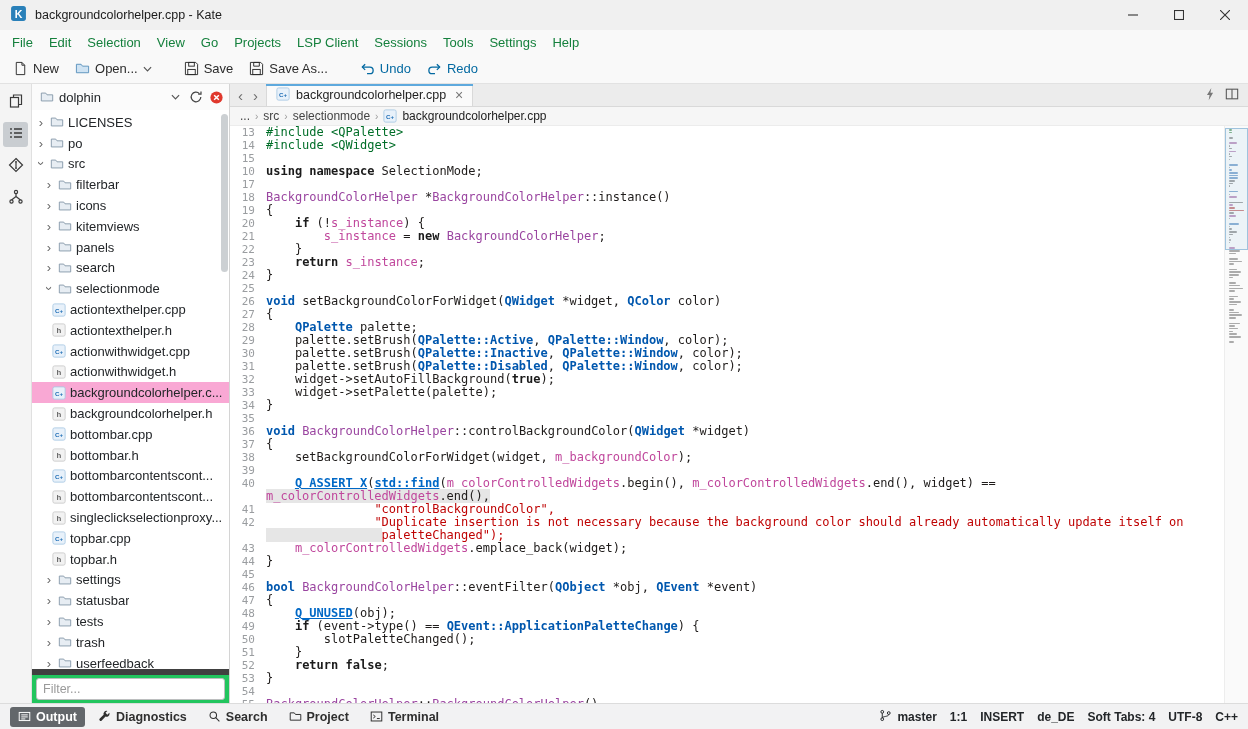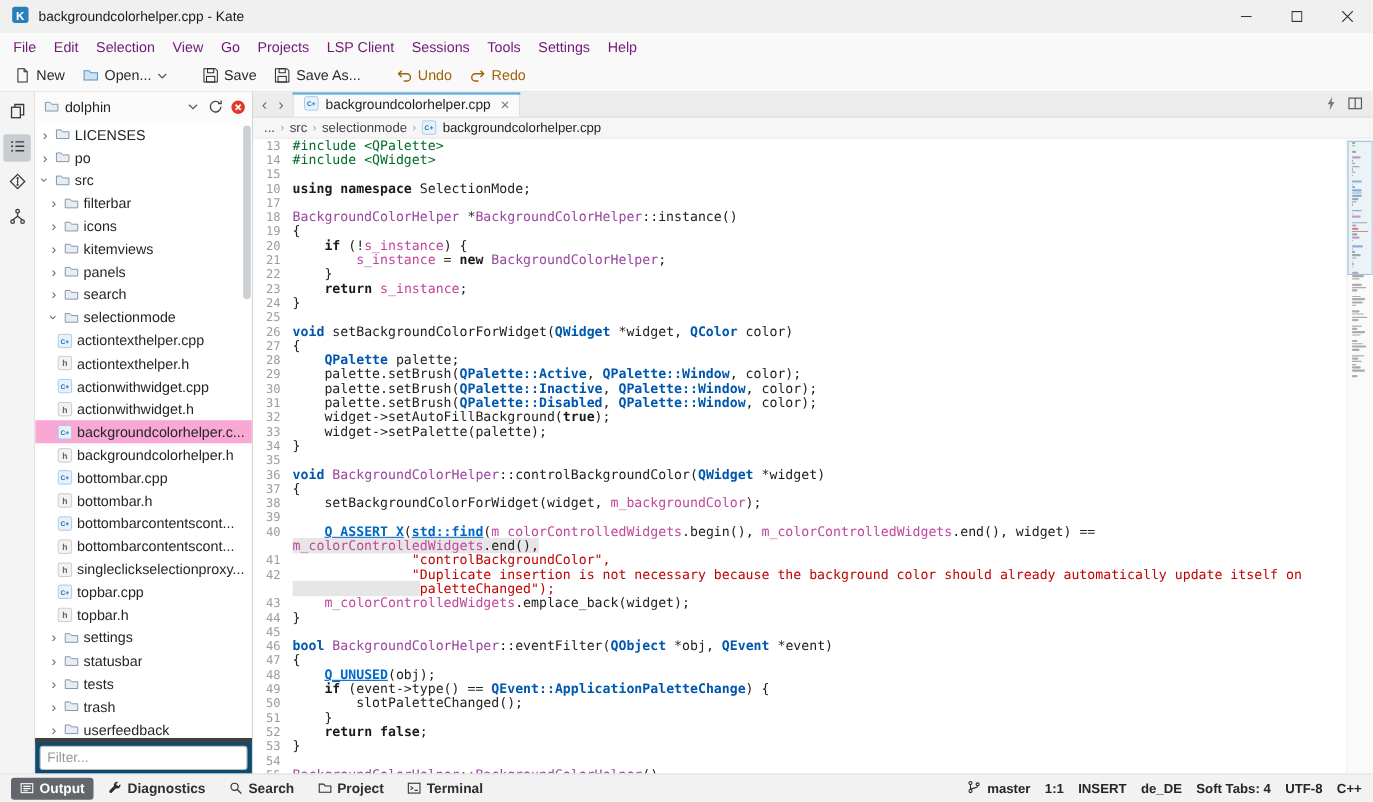--- a/index.html
+++ b/index.html
@@ -7,27 +7,27 @@
   body { font-family:"Liberation Sans",sans-serif; font-size:13px; color:#232629; background:#fff; }
 
   
   .titlebar { height:30px; background:#f0f0f0; display:flex; align-items:center; padding-left:10px; gap:8px; }
   .title-text { font-size:12.5px; color:#1b1b1b; }
   .win-controls { margin-left:auto; display:flex; height:100%; }
   .win-btn { width:46px; display:flex; align-items:center; justify-content:center; color:#333; }
 
   
   .menubar { height:24px; background:#f9f9f9; display:flex; align-items:center; padding-left:4px; }
-  .menu-item { padding:3px 8px; font-size:13px; color:#701a75; }
+  .menu-item { padding:3px 8px; font-size:13px; color:#15803d; }
 
   
   .toolbar { height:30px; background:#f9f9f9; border-bottom:1px solid #e2e2e2; display:flex; align-items:center; padding-left:6px; gap:2px; }
   .tb-btn { display:flex; align-items:center; gap:5px; padding:4px 7px; font-size:13px; color:#2b2b2b; border-radius:3px; }
   .tb-btn.gap { margin-left:16px; }
-  .tb-btn.disabled { color:#a16207; }
+  .tb-btn.disabled { color:#0369a1; }
   .tb-btn .icon { display:inline-flex; }
 
   
   .main { display:flex; height:619px; }
 
   .toolstrip { width:32px; background:#f4f4f4; border-right:1px solid #e0e0e0; display:flex; flex-direction:column; align-items:center; padding-top:6px; gap:7px; }
   .ts-btn { width:25px; height:25px; display:flex; align-items:center; justify-content:center; border-radius:3px; color:#3a3a3a; }
   .ts-btn.active { background:#c9cdd1; }
 
   
@@ -36,21 +36,21 @@
   .pp-combo { flex:1; display:flex; align-items:center; gap:5px; padding:2px 3px; font-size:13px; }
   .pp-combo .cd { margin-left:auto; display:inline-flex; }
   .pp-header .icon { display:inline-flex; }
   .tree { flex:1; overflow:hidden; padding-top:2px; }
   .tree-row { display:flex; align-items:center; height:20.8px; font-size:13px; gap:4px; white-space:nowrap; padding-right:4px; overflow:hidden; }
   .tree-row.selected { background:#f9a8d4; }
   .chev { width:10px; display:inline-flex; justify-content:center; color:#6a6a6a; font-size:13px; flex:0 0 auto; }
   .chev.open { transform:rotate(90deg); }
   .tree-row .icon { display:inline-flex; flex:0 0 auto; }
   .tree-label { overflow:hidden; text-overflow:ellipsis; }
-  .pp-filter { padding:3px 4px; border-top:4px solid #404040; background:#0c4a6e;text-decoration:underline; }
+  .pp-filter { padding:3px 4px; border-top:6px solid #404040; background:#22c55e;text-decoration:underline; }
   .pp-filter input { width:100%; border:1px solid #bcbebf; border-radius:3px; padding:3px 6px; font-size:12.5px; font-family:inherit; color:#333; outline:none; background:#fff; }
   .pp-filter input::placeholder { color:#9a9a9a; }
   .tree-scrollbar { position:absolute; right:1px; top:30px; width:7px; height:158px; background:#ccd0d3; border-radius:3.5px; }
 
   
   .editor { flex:1; min-width:0; display:flex; flex-direction:column; background:#fff; }
   .tabbar { height:23px; background:#ececec; border-bottom:1px solid #d9d9d9; display:flex; align-items:stretch; }
   .nav-chevs { display:flex; align-items:center; gap:10px; padding:0 8px; color:#6d6d6d; font-size:15px; }
   .tab { display:flex; align-items:center; gap:6px; padding:0 9px; background:#fafafa; border-left:1px solid #d9d9d9; border-right:1px solid #d9d9d9; position:relative; font-size:12.5px; color:#1f1f1f; }
   .tab::before { content:""; position:absolute; top:0; left:-1px; right:-1px; height:2px; background:#5ea9dd; }

